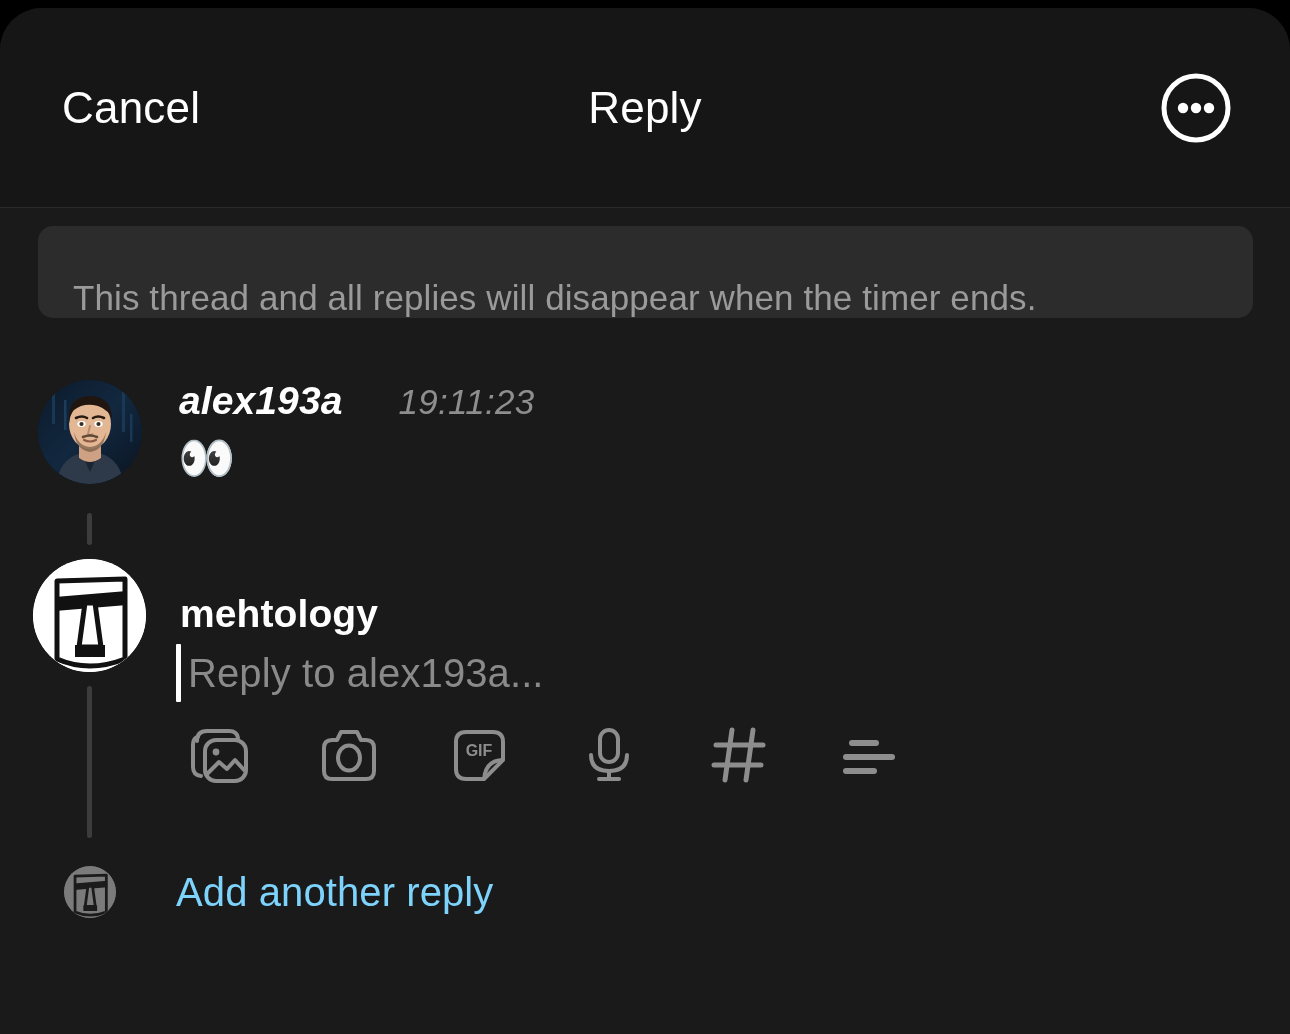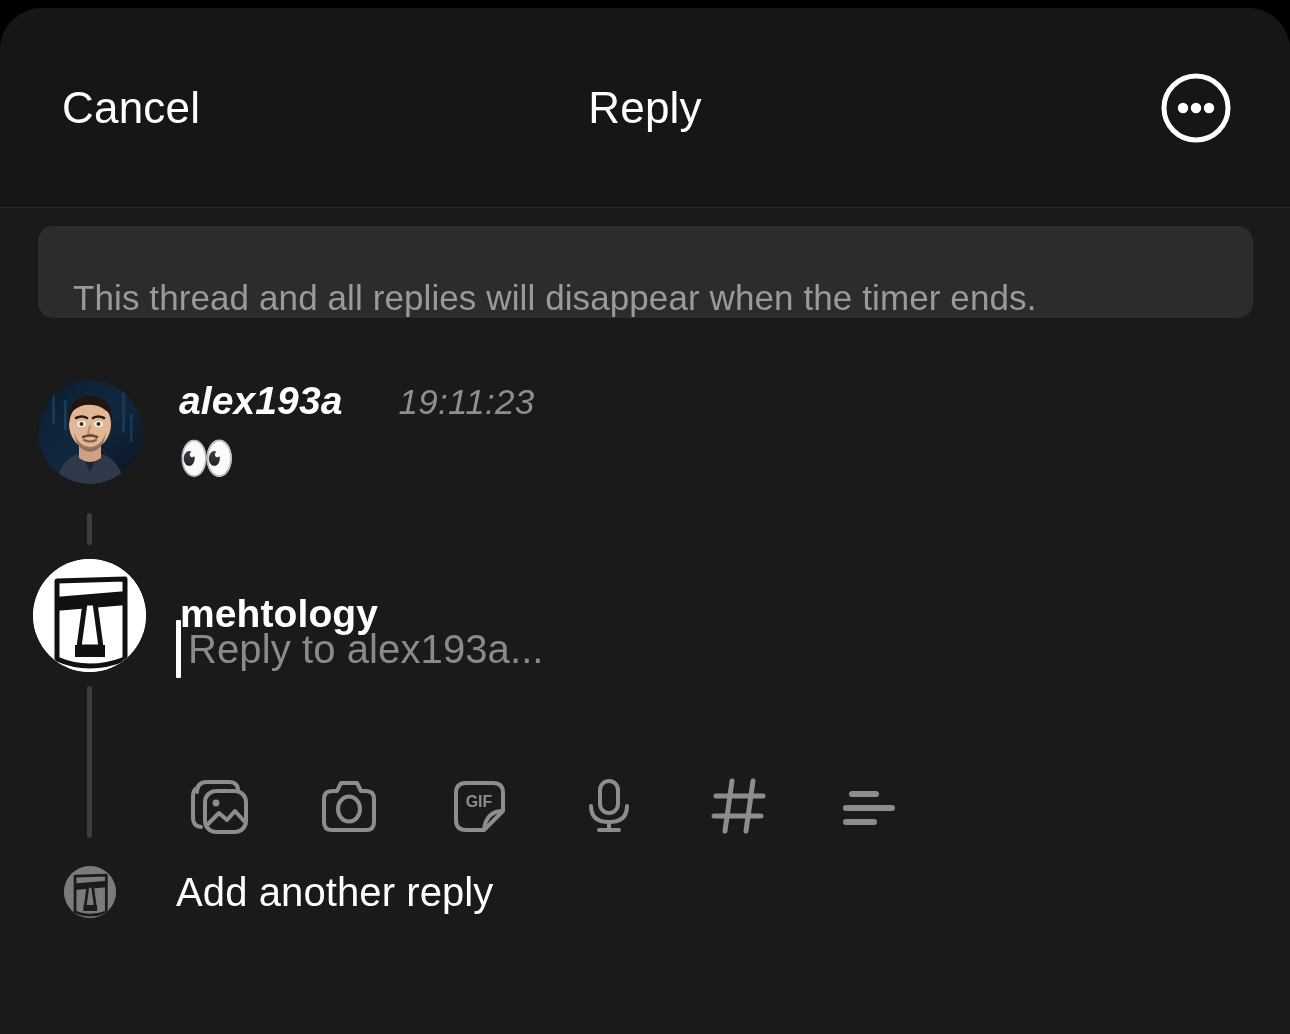--- a/index.html
+++ b/index.html
@@ -181,21 +181,21 @@
     top: 552px;
     font-size: 39px;
     font-weight: 700;
     color: #ffffff;
     letter-spacing: 0.1px;
     margin-top: 32px;
   }
   .composer {
     position: absolute;
     left: 176px;
-    top: 610px;
+    top: 634px;
     display: flex;
     align-items: center;
     height: 62px;
   }
   .caret {
     width: 5px;
     height: 58px;
     background: #ffffff;
     border-radius: 1px;
     margin-right: 7px;
@@ -204,21 +204,21 @@
     font-size: 40px;
     color: #8a8a8a;
     letter-spacing: 0.1px;
     white-space: nowrap;
   }
 
   
   .toolbar {
     position: absolute;
     left: 186px;
-    top: 765px;
+    top: 714px;
     display: flex;
     align-items: center;
     gap: 64px;
   }
   .tool {
     width: 66px;
     height: 66px;
     display: flex;
     align-items: center;
     justify-content: center;
@@ -231,21 +231,21 @@
     position: absolute;
     left: 176px;
     top: 858px;
     height: 52px;
     display: flex;
     align-items: center;
     cursor: pointer;
   }
   .add-reply-text {
     font-size: 40px;
-    color: #ffffff;
+    color: #7dd3fc;
     letter-spacing: 0.1px;
     white-space: nowrap;
   }
 </style>
 </head>
 <body>
 
 <div id="app">
   <div class="sheet">
 

